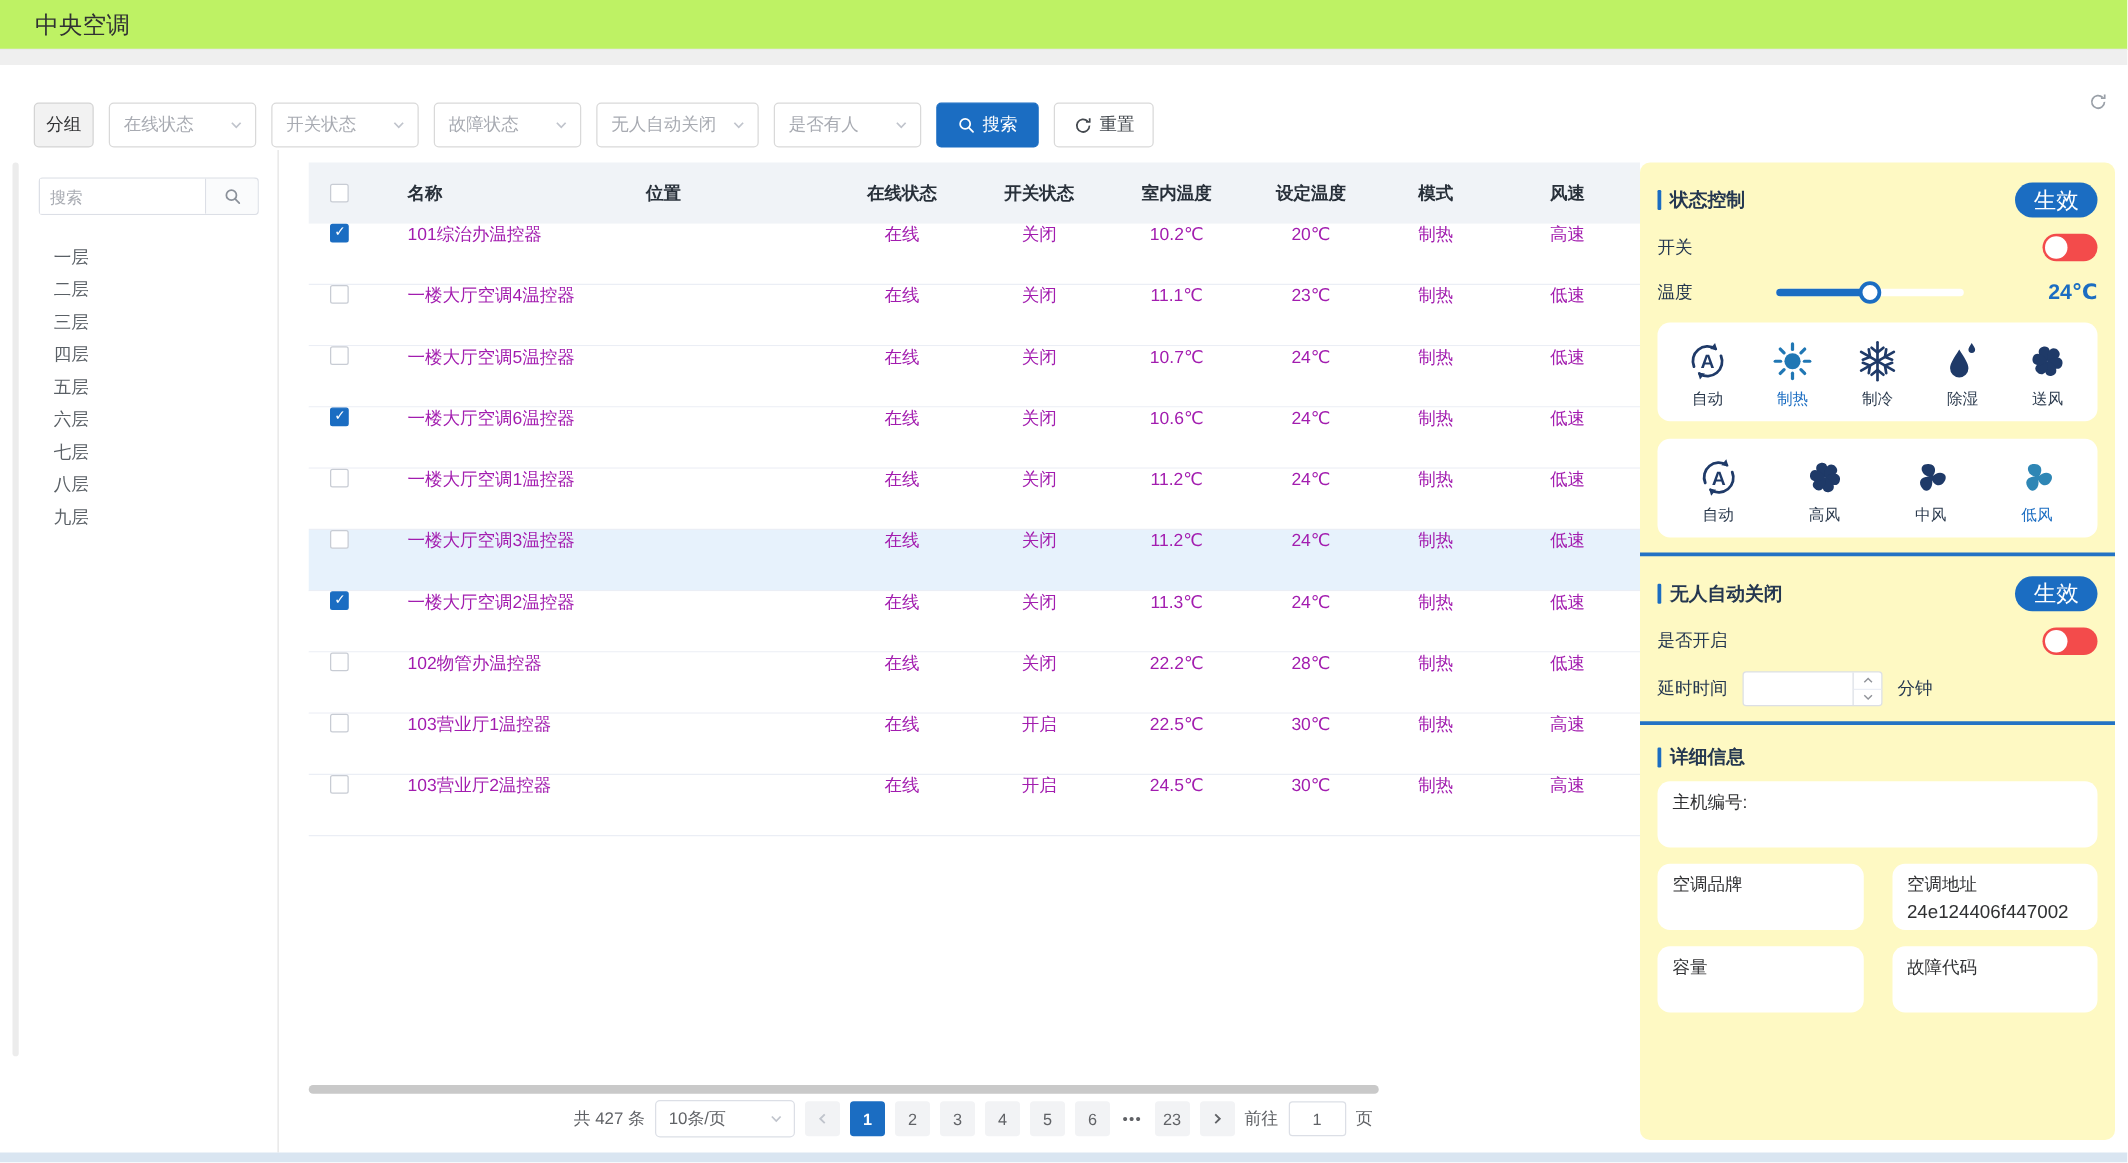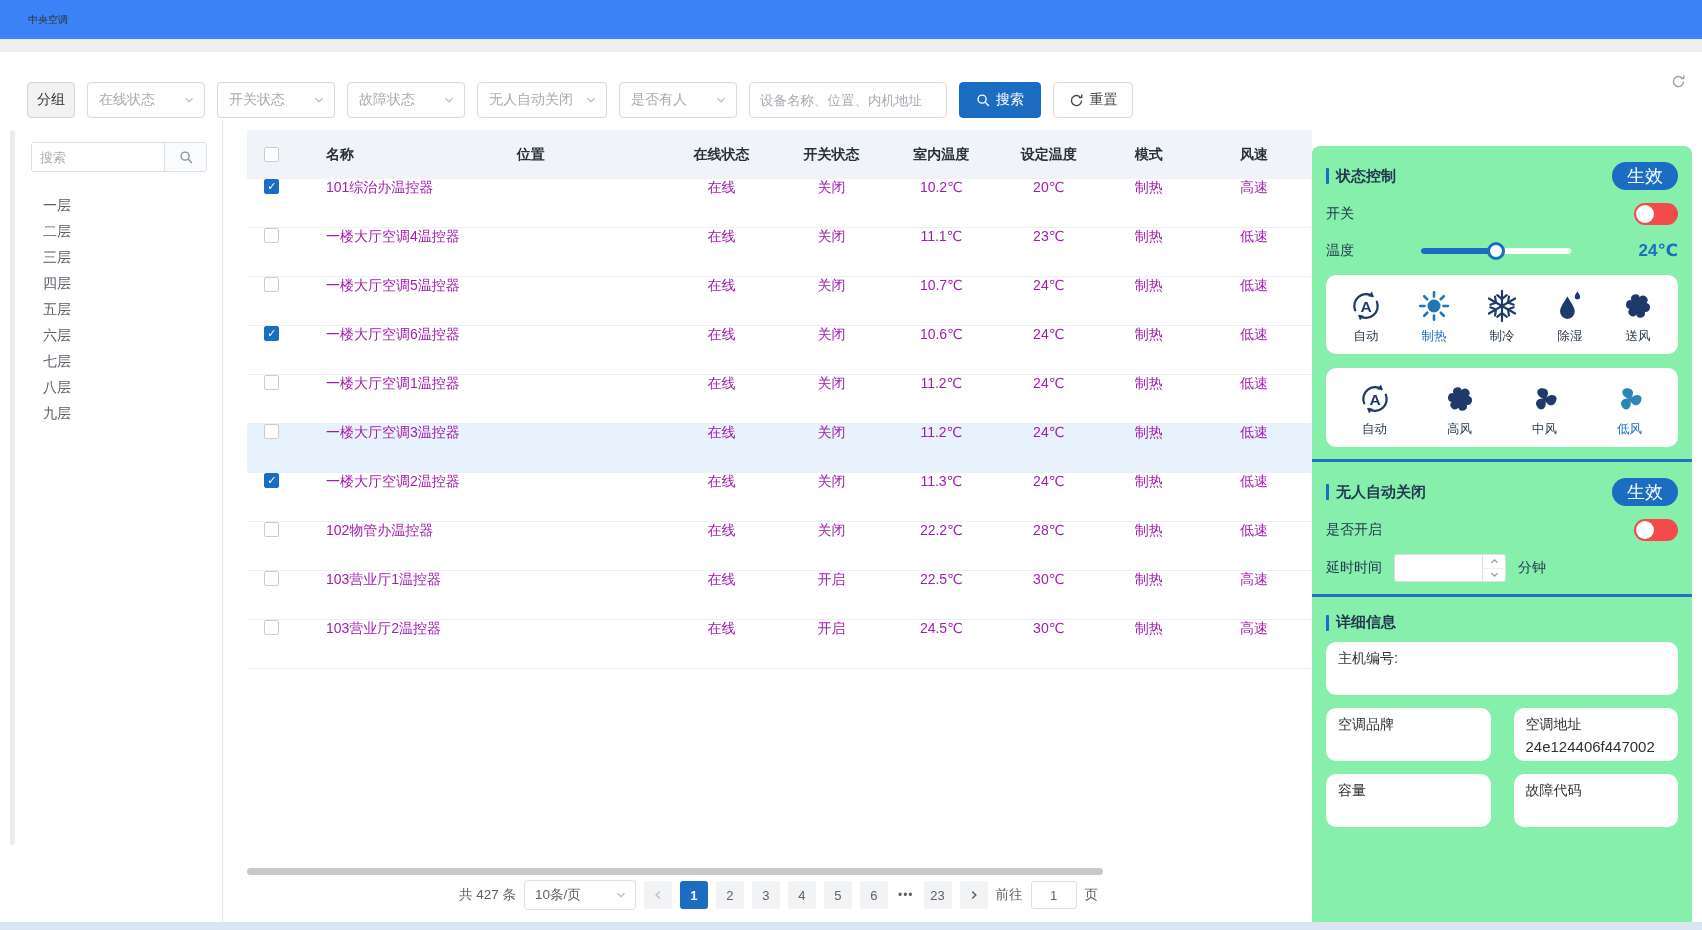--- a/index.html
+++ b/index.html
@@ -1,18 +1,18 @@
 <!DOCTYPE html>
 <html><head>
 <meta charset="utf-8">
 <style>
   *{box-sizing:border-box;margin:0;padding:0}
   html,body{width:1702px;height:930px;overflow:hidden}
   body{font-family:"Liberation Sans","DejaVu Sans",sans-serif;background:#fff;color:#303133;position:relative}
-  .topbar{height:40px;border-bottom:1px solid #eaeaea;display:flex;align-items:center;padding:0 28px;font-size:10px;color:#303133;background:#3b82f6}
+  .topbar{height:40px;border-bottom:1px solid #eaeaea;display:flex;align-items:center;padding:0 28px;font-size:19px;color:#303133;background:#bef264}
   .gray-gap{height:12px;background:#efefef}
   .filterbar{position:relative;display:flex;align-items:center;gap:12px;padding:30px 0 16px 27px;background:#fff}
   .btn{height:36px;border-radius:4px;font-size:14px;display:inline-flex;align-items:center;justify-content:center;cursor:pointer;font-family:inherit}
   .group-btn{width:48px;background:#f2f2f2;border:1px solid #d4d4d4;color:#303133}
   .select{width:118px;height:36px;border:1px solid #d9d9d9;border-radius:4px;background:#fff;display:flex;align-items:center;justify-content:space-between;padding:0 9px 0 11px;color:#a8abb2;font-size:14px;cursor:pointer}
   .select.wide{width:130px}
   .select .chev{color:#c0c4cc;display:flex}
   .device-input{width:198px;height:36px;border:1px solid #d9d9d9;border-radius:4px;background:#fff;display:flex;align-items:center;padding:0 10px}
   .device-input input{border:none;outline:none;width:100%;font-size:13.5px;color:#303133;font-family:inherit;background:transparent}
   input::placeholder{color:#a8abb2}
@@ -54,21 +54,21 @@
   .pagination{position:absolute;left:247px;top:760px;width:1063px;display:flex;align-items:center;justify-content:center;gap:8px;font-size:13.5px;color:#606266}
   .pg-size{width:112px;height:30px;border:1px solid #dcdfe6;border-radius:4px;background:#fff;display:flex;align-items:center;justify-content:space-between;padding:0 8px 0 10px;color:#606266;cursor:pointer}
   .pg-size .chev{color:#c0c4cc}
   .pg-btn{min-width:28px;height:28px;border:none;border-radius:3px;background:#f2f3f5;color:#606266;font-size:13px;display:inline-flex;align-items:center;justify-content:center;cursor:pointer;font-family:inherit;padding:0 4px}
   .pg-btn.active{background:#1b6dc2;color:#fff;font-weight:bold}
   .pg-prev{color:#c0c4cc}
   .pg-pages{display:flex;gap:8px;align-items:center}
   .pg-dots{color:#606266;font-size:12px;letter-spacing:1px;padding:0 2px}
   .pg-goto{width:46px;height:28px;border:1px solid #dcdfe6;border-radius:3px;text-align:center;font-size:13px;color:#606266;outline:none;font-family:inherit}
 
-  .panel{position:absolute;right:10px;top:26px;width:380px;height:782px;background:#86efac;border-radius:8px;overflow:hidden}
+  .panel{position:absolute;right:10px;top:10px;width:380px;height:782px;background:#fef9c3;border-radius:8px;overflow:hidden}
   .p-head{display:flex;justify-content:space-between;align-items:center;margin:16px 14px 0}
   .sec-title{display:flex;align-items:center;font-size:15px;font-weight:bold;color:#243750}
   .sec-title::before{content:"";width:3px;height:16px;background:#1b6dc2;margin-right:7px;border-radius:1px}
   .badge{background:#1b6dc2;color:#fff;font-size:18px;padding:5px 15px;border-radius:15px;line-height:1}
   .p-row{display:flex;justify-content:space-between;align-items:center;margin:13px 14px 0;font-size:14px;color:#243750}
   .toggle{width:44px;height:22px;border-radius:11px;background:#f34b4b;position:relative;display:inline-block;cursor:pointer}
   .toggle .knob{position:absolute;left:2px;top:2px;width:18px;height:18px;border-radius:50%;background:#fff}
   .slider-row{margin-top:15px}
   .slider{position:relative;width:150px;height:6px;border-radius:3px;background:#fff;cursor:pointer}
   .slider-fill{position:absolute;left:0;top:0;bottom:0;background:#1b6dc2;border-radius:3px}
@@ -138,23 +138,20 @@
         </div>
         <div class="select">
           <span class="ph">是否有人</span>
           <span class="ic chev">
             <svg width="12" height="12" viewBox="0 0 12 12">
               <polyline points="2.5,4.2 6,7.8 9.5,4.2" fill="none" stroke="currentColor" stroke-width="1.4"></polyline>
             </svg>
           </span>
         </div>
       </div>
-    <div class="device-input">
-      <input placeholder="设备名称、位置、内机地址" style="">
-    </div>
     <button class="btn search-btn">
       <span class="ic">
           <svg width="14" height="14" viewBox="0 0 16 16">
             <circle cx="7" cy="7" r="4.6" fill="none" stroke="currentColor" stroke-width="1.6"></circle>
             <line x1="10.6" y1="10.6" x2="14.2" y2="14.2" stroke="currentColor" stroke-width="1.6" stroke-linecap="round"></line>
           </svg>
         </span>
       <span>搜索</span>
     </button>
     <button class="btn reset-btn">

